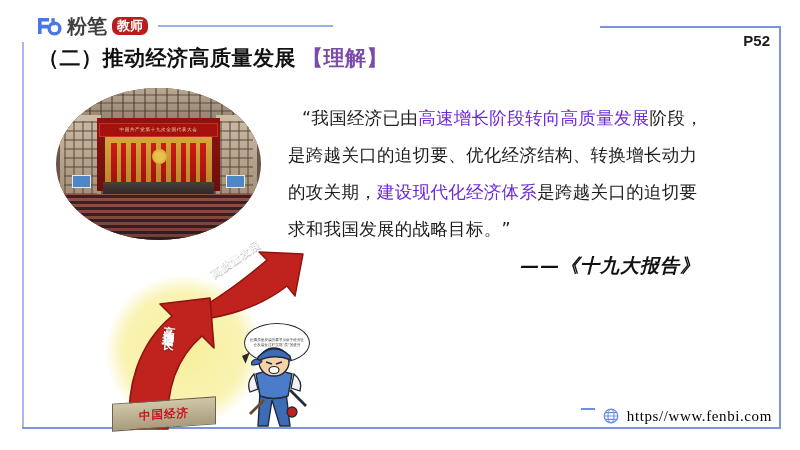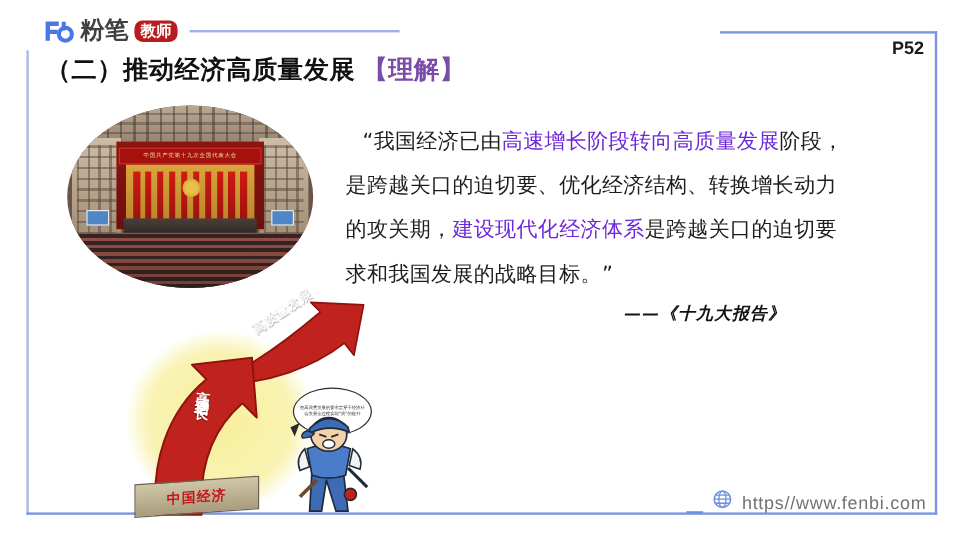--- a/index.html
+++ b/index.html
@@ -70,21 +70,21 @@
     font-family:"DejaVu Sans", sans-serif;
     font-size:17.5px; color:#1d1d1d; line-height:37px;
     letter-spacing:0.3px;
   }
   .quote .ln { white-space:nowrap; }
   .quote .ln.l1 { text-indent:14px; }
   .red { color:#6d28d9; }
   .attrib {
     position:absolute; left:520px; top:253px;
     font-family:"DejaVu Serif", serif;
-    font-style:italic; font-size:14px; color:#111; font-weight:700;
+    font-style:italic; font-size:19px; color:#111; font-weight:700;
     letter-spacing:1px; white-space:nowrap;
   }
 
   
   .photo {
     position:absolute; left:56px; top:88px; width:205px; height:152px;
     border-radius:50%; overflow:hidden;
     background:#6a5449;
   }
   .ph-ceiling { position:absolute; left:0; top:0; width:100%; height:26%;
@@ -203,23 +203,23 @@
   }
   .ct-bubble::after {
     content:""; position:absolute; left:-9px; top:26px;
     width:0;height:0;border:6px solid transparent;
     border-right-color:#2a2a2a; transform:rotate(20deg);
   }
   .ct-man { position:absolute; left:142px; top:92px; width:76px; height:90px; }
 
   .footer {
     position:absolute; right:28px; top:408px;
-    display:flex; align-items:flex-end; gap:8px;
-    color:#737373; font-size:15px;
-    font-family:Liberation Sans, sans-serif;
+    display:flex; align-items:flex-start; gap:8px;
+    color:#000000; font-size:15px;
+    font-family:Liberation Serif, serif;
     letter-spacing:0.6px;
   }
   .footer .dash { width:14px; height:2px; background:#6f8fe0; }
 </style>
 </head>
 <body>
 
 <div class="slide">
 
   <div class="frame-top"></div>

